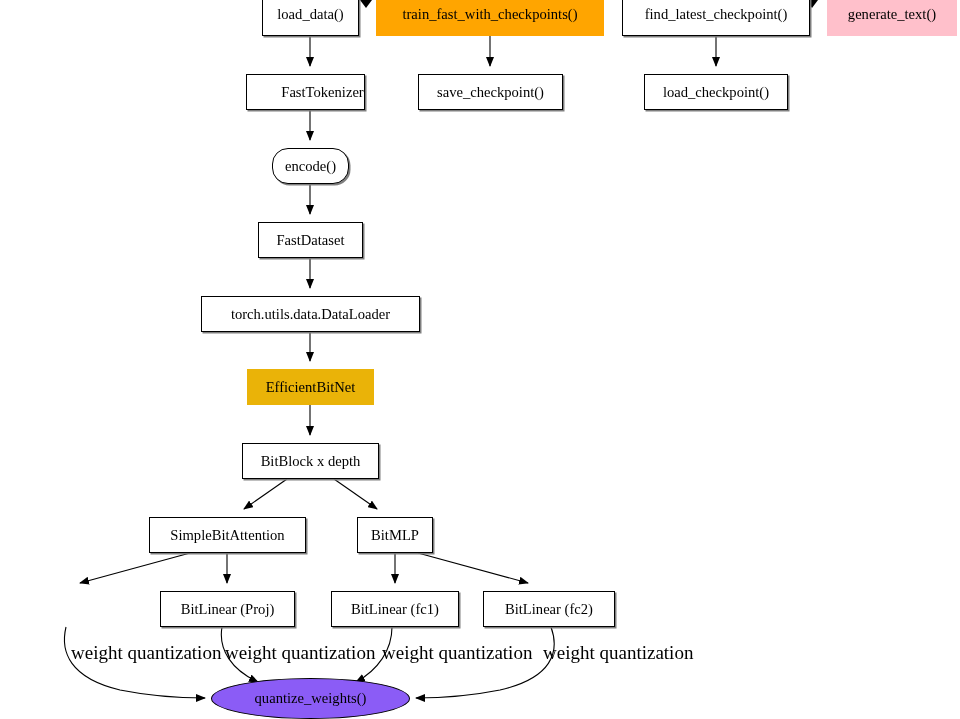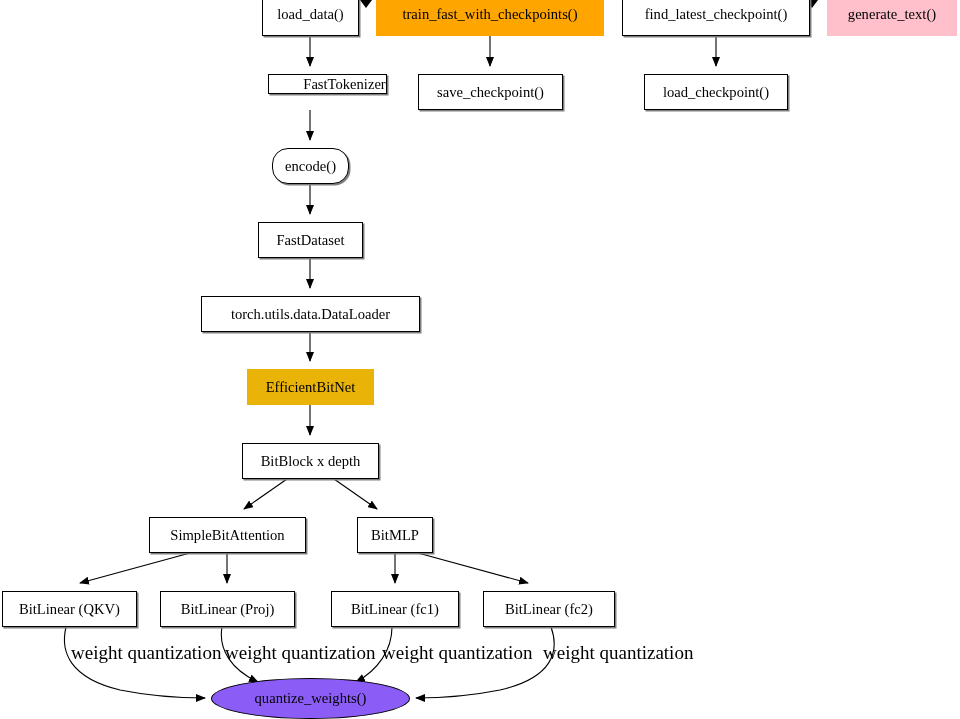--- a/index.html
+++ b/index.html
@@ -108,21 +108,21 @@
   </div>
 
   <div class="node plain clip-top" style="left:622px;top:-8px;width:188px;height:44px;">
     <span>find_latest_checkpoint()</span>
   </div>
 
   <div class="node fill-pink clip-top" style="left:827px;top:-8px;width:130px;height:44px;">
     <span>generate_text()</span>
   </div>
 
-  <div class="node plain" style="left:268px;top:74px;width:119px;height:20px;padding-left:34px;">
+  <div class="node plain" style="left:246px;top:74px;width:119px;height:36px;padding-left:34px;">
     <span>FastTokenizer</span>
   </div>
 
   <div class="node plain" style="left:418px;top:74px;width:145px;height:36px;">
     <span>save_checkpoint()</span>
   </div>
 
   <div class="node plain" style="left:644px;top:74px;width:144px;height:36px;">
     <span>load_checkpoint()</span>
   </div>
@@ -148,23 +148,20 @@
   </div>
 
   <div class="node plain" style="left:149px;top:517px;width:157px;height:36px;">
     <span>SimpleBitAttention</span>
   </div>
 
   <div class="node plain" style="left:357px;top:517px;width:76px;height:36px;justify-content:center;">
     <span>BitMLP</span>
   </div>
 
-  <div class="node plain" style="left:2px;top:591px;width:135px;height:36px;">
-    <span>BitLinear (QKV)</span>
-  </div>
 
   <div class="node plain" style="left:160px;top:591px;width:135px;height:36px;">
     <span>BitLinear (Proj)</span>
   </div>
 
   <div class="node plain" style="left:331px;top:591px;width:128px;height:36px;">
     <span>BitLinear (fc1)</span>
   </div>
 
   <div class="node plain" style="left:483px;top:591px;width:132px;height:36px;">

